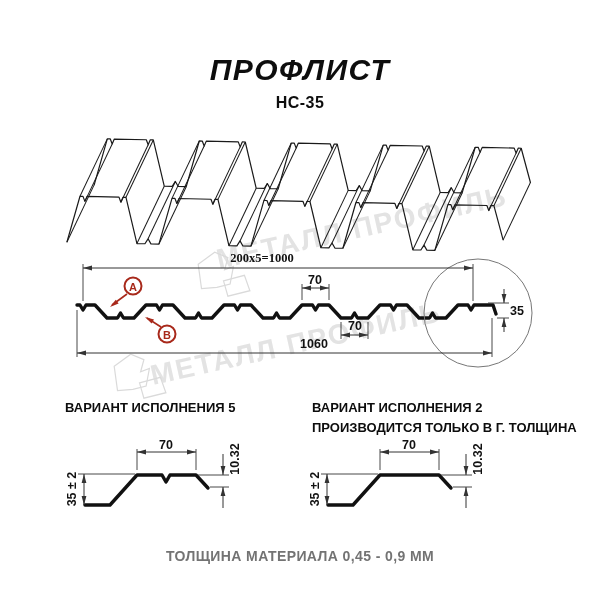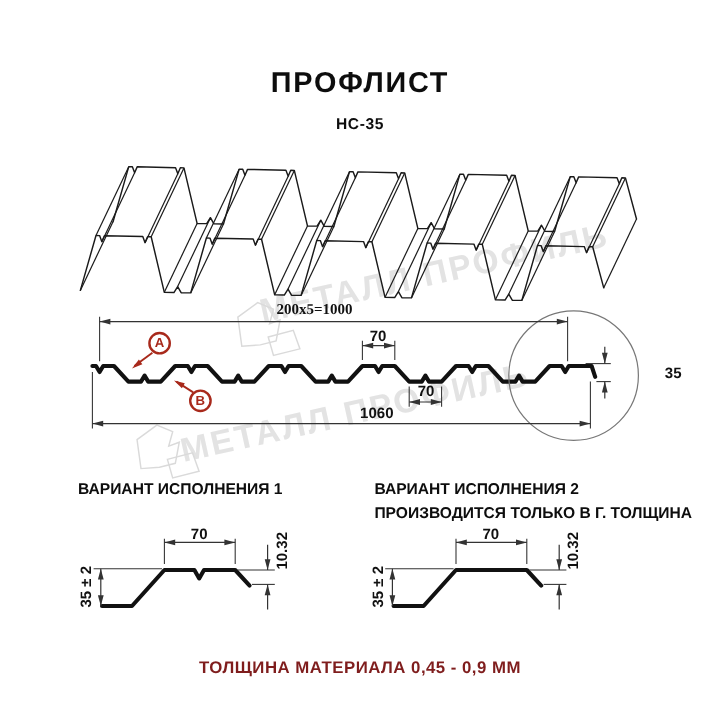--- a/index.html
+++ b/index.html
@@ -1,25 +1,25 @@
 <!DOCTYPE html>
 <html><head>
 <meta charset="utf-8">
 <style>
   html,body{margin:0;padding:0;background:#fff;}
   .page{position:relative;width:600px;height:600px;background:#fff;overflow:hidden;
         font-family:"Liberation Sans",sans-serif;color:#111;}
   .abs{position:absolute;}
   .ctr{transform:translate(-50%,-50%);}
   .rot{transform:translate(-50%,-50%) rotate(-90deg);}
-  .title{font-size:24px;font-weight:700;letter-spacing:1.5px;color:#0d0d0d;white-space:nowrap;}
-  .subtitle{font-size:13px;font-weight:700;letter-spacing:.5px;color:#0d0d0d;white-space:nowrap;}
+  .title{font-size:30px;font-weight:700;letter-spacing:1.5px;color:#0d0d0d;white-space:nowrap;font-style:italic;}
+  .subtitle{font-size:16px;font-weight:700;letter-spacing:.5px;color:#0d0d0d;white-space:nowrap;}
   .dim{font-size:12.5px;font-weight:600;color:#111;white-space:nowrap;}
   .vtitle{font-size:13px;font-weight:700;color:#0d0d0d;line-height:20px;white-space:nowrap;}
-  .footer{font-size:14px;font-weight:600;letter-spacing:.4px;color:#7f1d1d;white-space:nowrap;}
+  .footer{font-size:14px;font-weight:600;letter-spacing:.4px;color:#737373;white-space:nowrap;}
   .wm{font-size:28px;font-weight:700;letter-spacing:2px;color:#E3E3E3;white-space:nowrap;z-index:0;}
   .badge{width:15px;height:15px;border:2px solid #A8291B;border-radius:50%;
          display:flex;align-items:center;justify-content:center;
          font-size:11px;font-weight:700;color:#A8291B;background:transparent;z-index:3;}
   svg.draw{position:absolute;left:0;top:0;z-index:1;}
   .txt{z-index:2;}
 </style>
 </head>
 <body>
 
@@ -149,27 +149,27 @@
       </g>
   </svg>
 
   <div class="abs ctr txt title" style="left:300px;top:70px;">ПРОФЛИСТ</div>
   <div class="abs ctr txt subtitle" style="left:300px;top:103px;">НС-35</div>
 
   <div class="abs ctr txt dim" style="left:262px;top:258px;font-family:Liberation Serif, serif;">200x5=1000</div>
   <div class="abs ctr txt dim" style="left:315px;top:280px;">70</div>
   <div class="abs ctr txt dim" style="left:355px;top:326px;">70</div>
   <div class="abs ctr txt dim" style="left:281px;top:344px;margin-left:33px;">1060</div>
-  <div class="abs ctr txt dim" style="left:517px;top:311px;margin-left:44px;">35</div>
+  <div class="abs ctr txt dim" style="left:517px;top:311px;">35</div>
 
   <div class="abs ctr badge" style="left:133px;top:286px;">А</div>
   <div class="abs ctr badge" style="left:167px;top:334px;">В</div>
 
   <div class="abs txt vtitle" style="left:65px;top:398px;">
-    <div>ВАРИАНТ ИСПОЛНЕНИЯ 1</div>
+    <div>ВАРИАНТ ИСПОЛНЕНИЯ 5</div>
     <div></div>
   </div>
   <div class="abs txt vtitle" style="left:312px;top:398px;">
     <div>ВАРИАНТ ИСПОЛНЕНИЯ 2</div>
     <div>ПРОИЗВОДИТСЯ ТОЛЬКО В Г. ТОЛЩИНА</div>
   </div>
 
   <div class="abs ctr txt dim" style="left:166px;top:445px;">70</div>
   <div class="abs rot txt dim" style="left:72px;top:489px;">35 ± 2</div>
   <div class="abs rot txt dim" style="left:235px;top:459px;">10.32</div>

